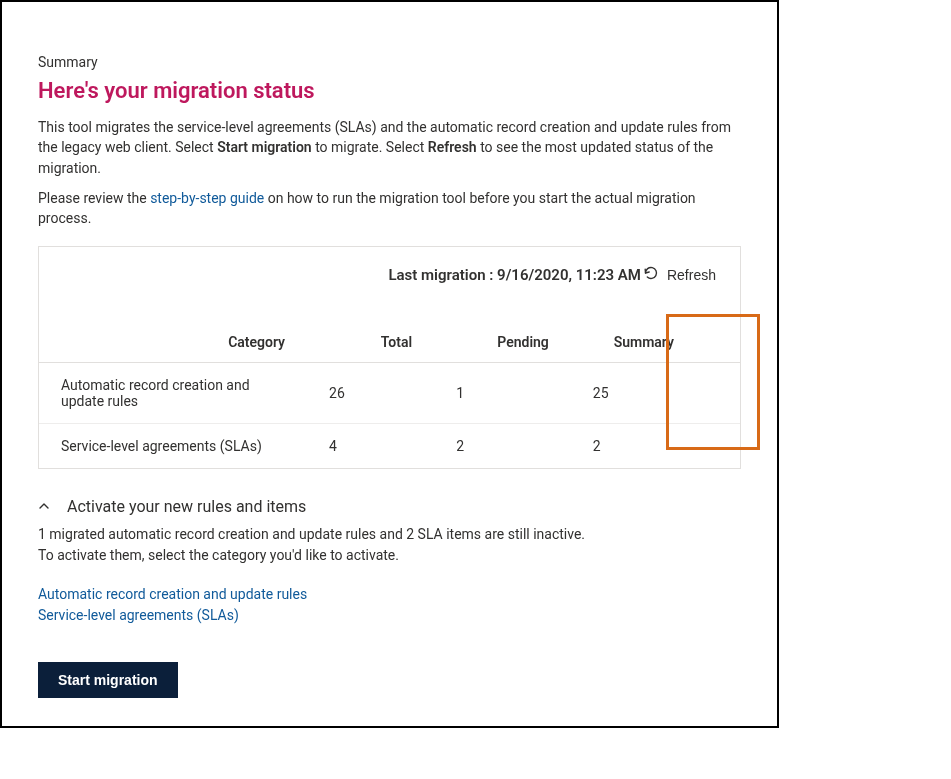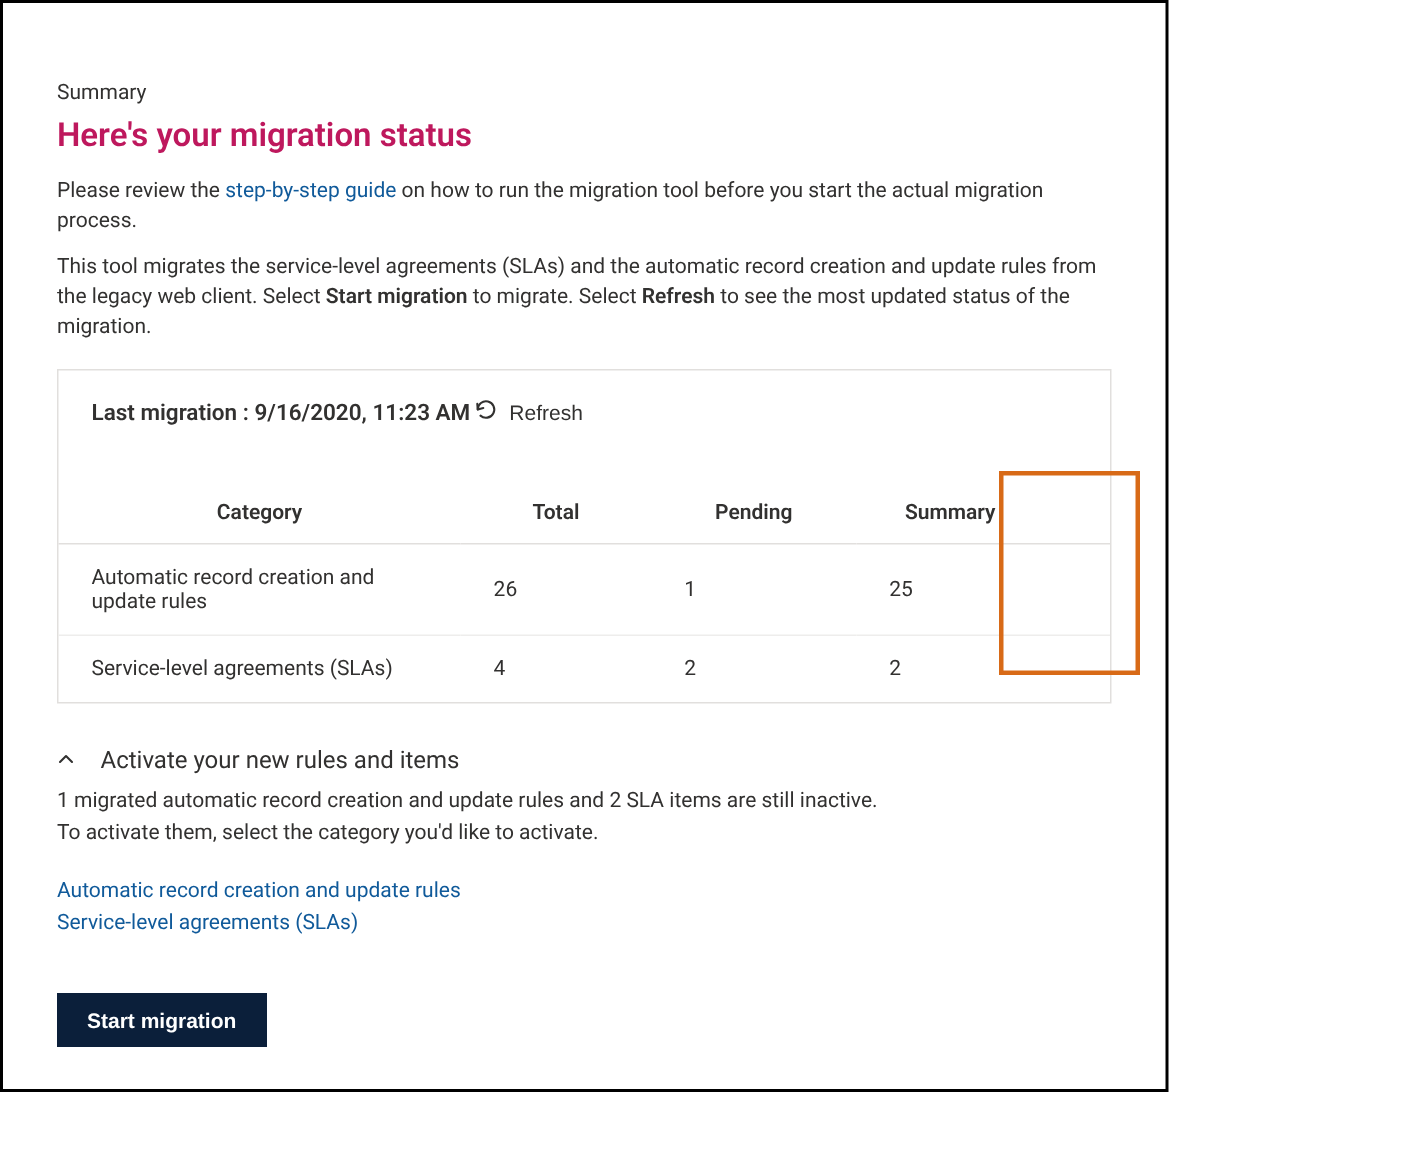--- a/index.html
+++ b/index.html
@@ -40,21 +40,21 @@
     color: #105a9a;
     text-decoration: none;
     cursor: pointer;
   }
   .status-card {
     border: 1px solid #e1dfdd;
     margin-top: 18px;
   }
   .status-card-header {
     display: flex;
-    justify-content: flex-start;
+    justify-content: flex-end;
     align-items: center;
     padding: 14px 22px 8px 22px;
   }
   .last-migration {
     font-weight: 600;
     font-size: 15px;
     color: #323130;
   }
   .refresh-btn {
     display: inline-flex;
@@ -70,21 +70,21 @@
   .refresh-btn svg {
     width: 16px;
     height: 16px;
   }
   table.status-table {
     width: 100%;
     border-collapse: collapse;
     margin-top: 28px;
   }
   table.status-table th {
-    text-align: center;
+    text-align: right;
     font-weight: 600;
     font-size: 14px;
     color: #323130;
     padding: 10px 22px 12px 22px;
     border-bottom: 1px solid #e1dfdd;
   }
   table.status-table td {
     font-size: 14px;
     color: #323130;
     padding: 14px 22px;
@@ -163,25 +163,25 @@
 </head>
 <body>
 
 <div class="page">
 
   <div class="summary-label">Summary</div>
 
   <h1 class="page-title">Here's your migration status</h1>
 
   <p class="intro">
+    <span>This tool migrates the service-level agreements (SLAs) and the automatic record creation and update rules from the legacy web client. Select </span><strong>Start migration</strong><span> to migrate. Select </span><strong>Refresh</strong><span> to see the most updated status of the migration.</span>
+  </p>
+
+  <p class="intro">
     <span>Please review the </span><a class="link">step-by-step guide</a><span> on how to run the migration tool before you start the actual migration process.</span>
-  </p>
-
-  <p class="intro">
-    <span>This tool migrates the service-level agreements (SLAs) and the automatic record creation and update rules from the legacy web client. Select </span><strong>Start migration</strong><span> to migrate. Select </span><strong>Refresh</strong><span> to see the most updated status of the migration.</span>
   </p>
 
   <div class="status-wrap">
     <div class="status-card">
       <div class="status-card-header">
         <div class="last-migration">Last migration : 9/16/2020, 11:23 AM</div>
         <button class="refresh-btn">
           <span>
             <svg viewBox="0 0 16 16" fill="none" stroke="#323130" stroke-width="1.4">
               <path d="M2.5 8a5.5 5.5 0 1 1 1.8 4.07" stroke-linecap="round"></path>

